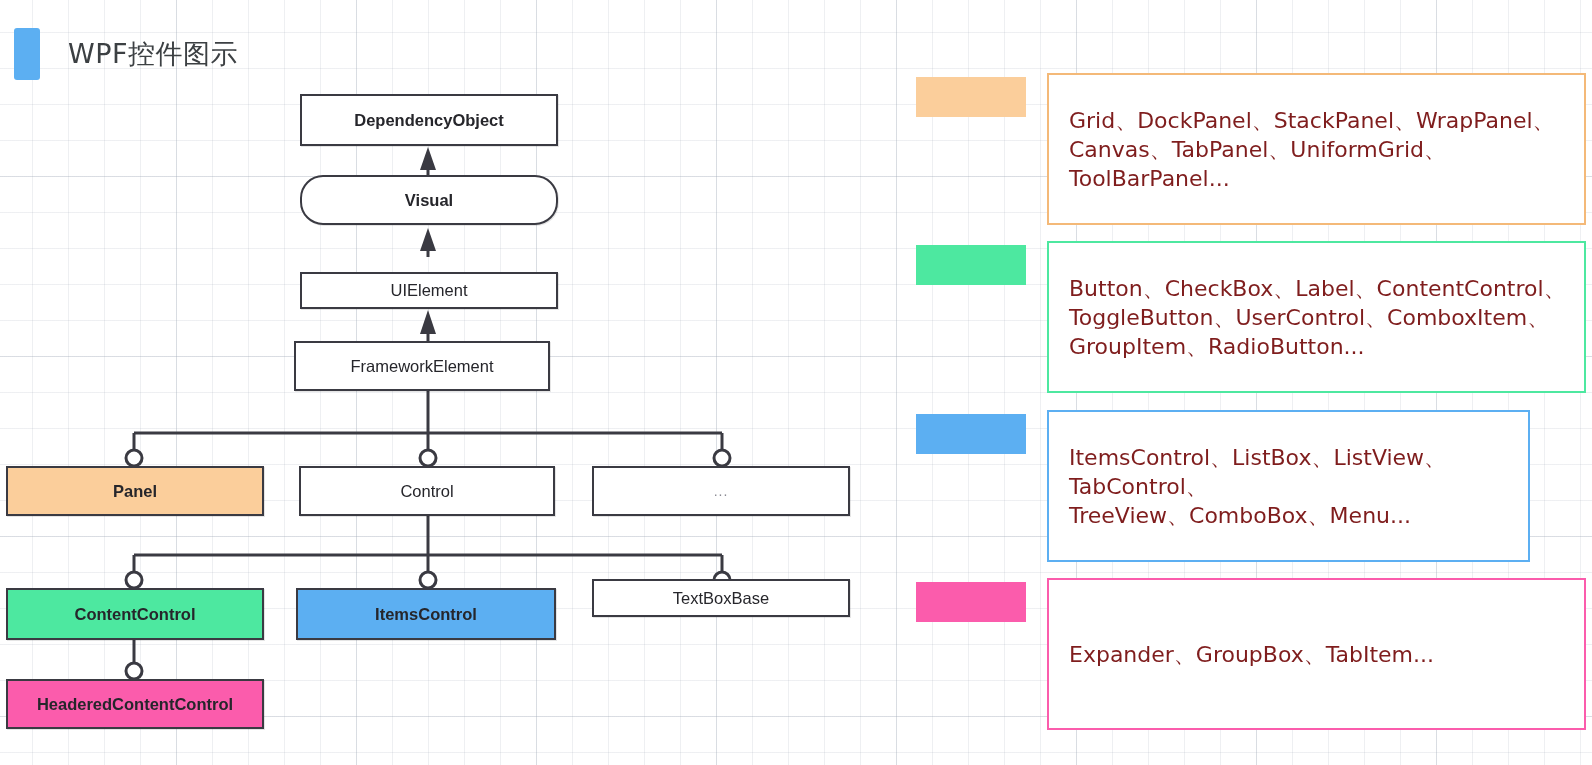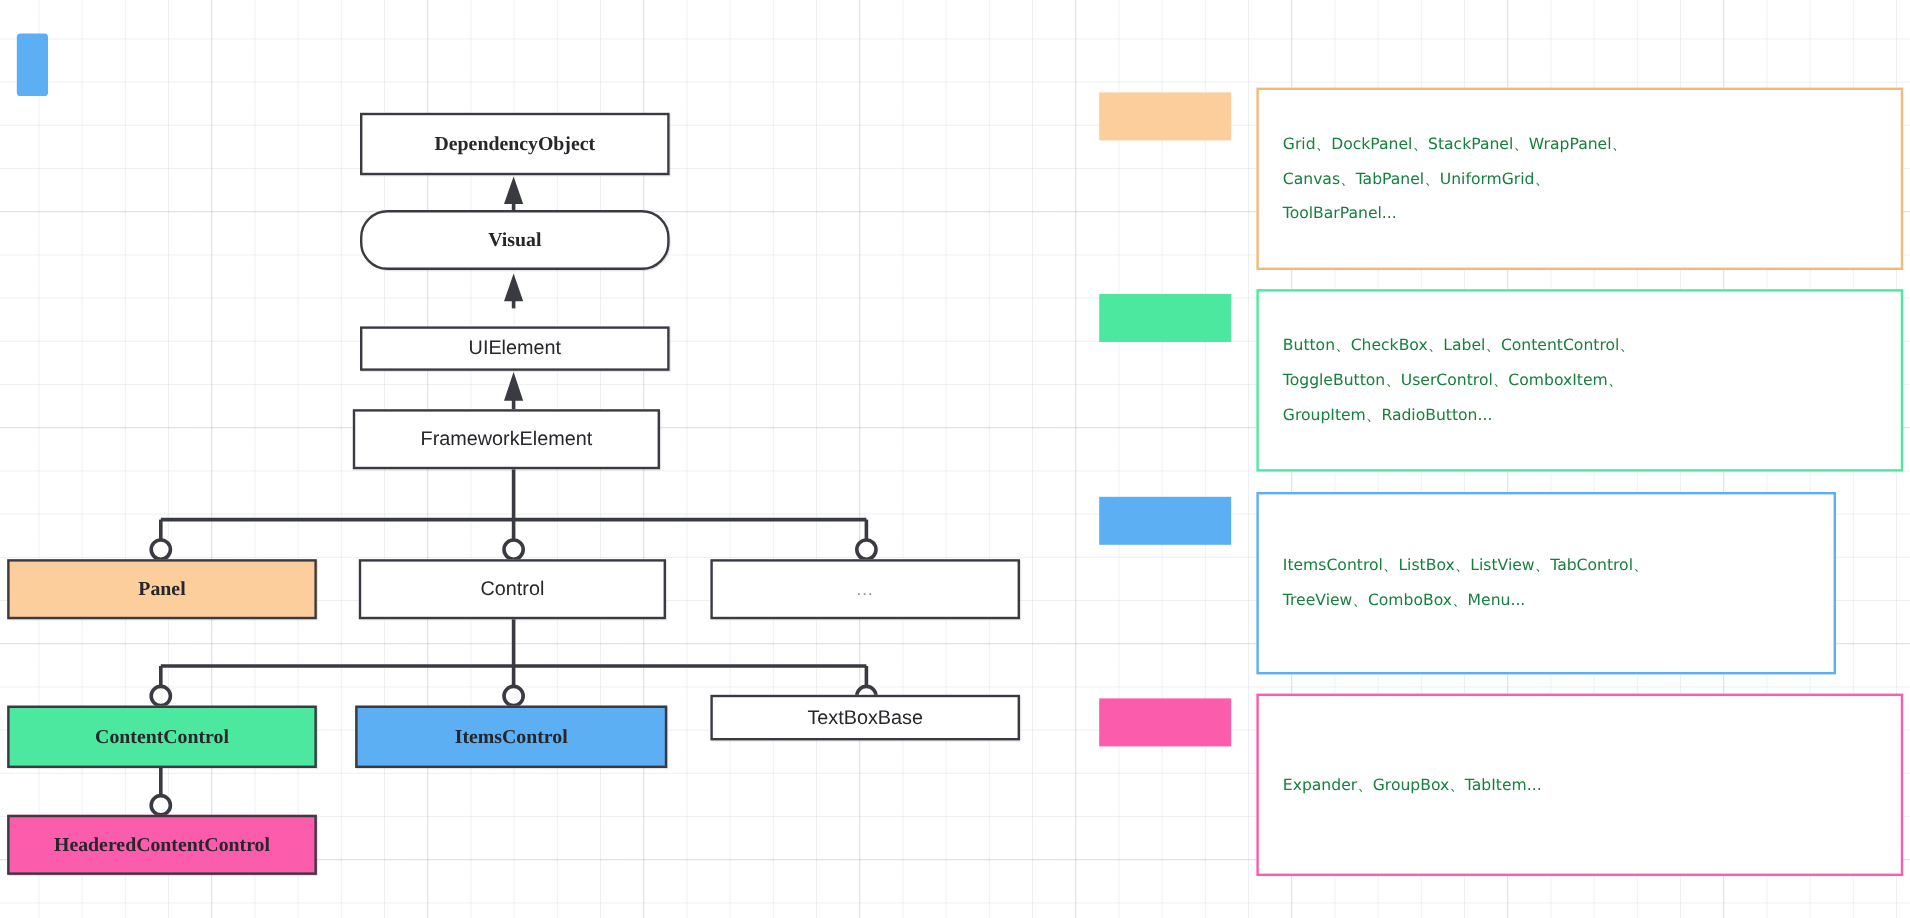--- a/index.html
+++ b/index.html
@@ -63,21 +63,21 @@
     border: 2.5px solid #3a3a42;
     background: #ffffff;
     display: flex;
     align-items: center;
     justify-content: center;
     color: #26262b;
     font-size: 16.5px;
     text-align: center;
     box-shadow: 1px 1px 0 rgba(0,0,0,0.10);
   }
-  .node.bold   { font-weight: bold; font-family: Liberation Serif, serif; }
+  .node.bold   { font-weight: bold; }
   .node.light  { font-weight: normal; }
   .node .ellipsis {
     font-size: 14px;
     color: #8a8a93;
     letter-spacing: 1px;
   }
 
   
   #wires {
     position: absolute;
@@ -97,34 +97,35 @@
     box-sizing: border-box;
     background: #ffffff;
     border-width: 2px;
     border-style: solid;
     display: flex;
     align-items: center;
     padding-left: 20px;
     padding-right: 14px;
   }
   .legend-text {
-    font-size: 13px;
+    font-size: 22px;
     line-height: 29px;
-    color: #15803d;
+    color: #7f1d1d;
     font-family: "DejaVu Sans", "Liberation Sans", sans-serif;
     white-space: pre-line;
   }
 </style>
 </head>
 <body>
 
 <div id="canvas">
 
   <div id="title-bar">
     <div id="title-swatch" style="background: rgb(92, 175, 242);"></div>
+    <div id="title-text">WPF控件图示</div>
   </div>
 
   <svg id="wires" viewBox="0 0 1592 765" xmlns="http://www.w3.org/2000/svg">
     <g stroke="#3a3a42" stroke-width="3" fill="none">
 
       <line x1="428" y1="341" x2="428" y2="318"></line>
 
       <line x1="428" y1="257" x2="428" y2="236"></line>
 
       <line x1="428" y1="175" x2="428" y2="155"></line>

